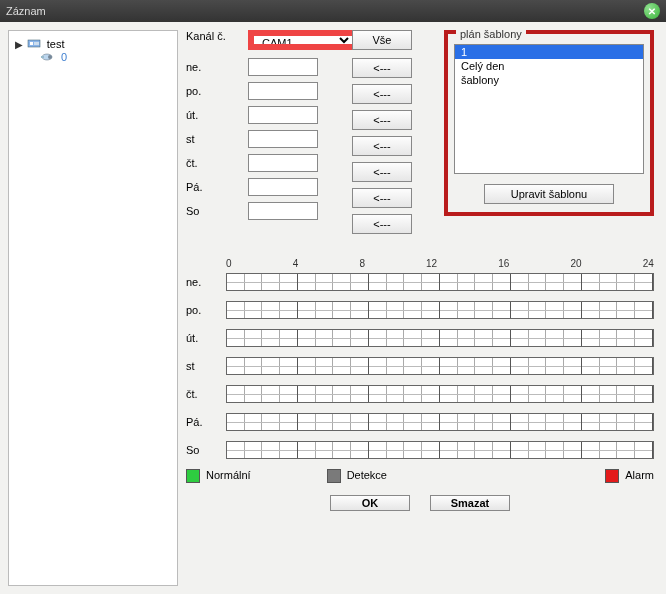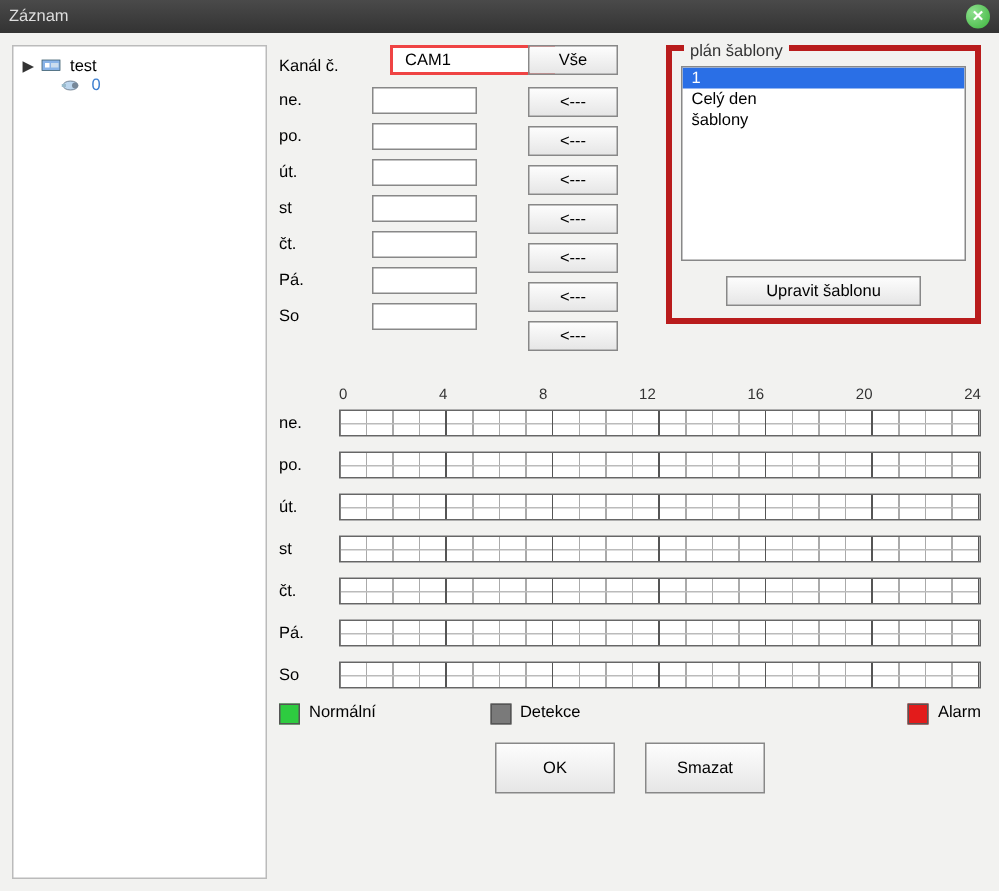--- a/index.html
+++ b/index.html
@@ -64,29 +64,29 @@
   }
   .devicon svg { display:block; }
   .childcount { color: #4080d0; }
   .main {
     flex: 1;
     position: relative;
   }
   
   .toprow {
     display: flex;
-    align-items: flex-end;
-    gap: 20px;
+    align-items: flex-start;
+    gap: 8px;
     margin-bottom: 8px;
   }
   .lbl { width: 54px; text-align: left; }
   .lbl2 { width: 54px; text-align: left; }
   .combo {
     width: 110px; height: 20px;
-    border: 2px solid #ef4444;
+    border: 6px solid #ef4444;
     background:#fff;
     font: inherit;
     padding: 0 4px;
   }
   .btn {
     height: 20px;
     min-width: 60px;
     border: 1px solid #888;
     background: linear-gradient(#fdfdfd,#e6e6e6);
     cursor: pointer;
@@ -214,21 +214,21 @@
   .green { background:#2ecc40; }
   .gray { background:#7a7a7a; }
   .red { background:#e31b1b; }
   .legend-item { display:flex; align-items:flex-start; gap:6px; }
   .bottom-buttons {
     display:flex;
     gap: 20px;
     justify-content:center;
     margin-top: 12px;
   }
-  .bottom-buttons .btn { min-width: 80px; height:34px; }
+  .bottom-buttons .btn { min-width: 80px; height:16px;font-weight:bold; }
 </style>
 </head>
 <body>
 
 <div class="window">
   <div class="titlebar">
     <span class="title">Záznam</span>
     <div class="close-btn">
       <span>✕</span>
     </div>

